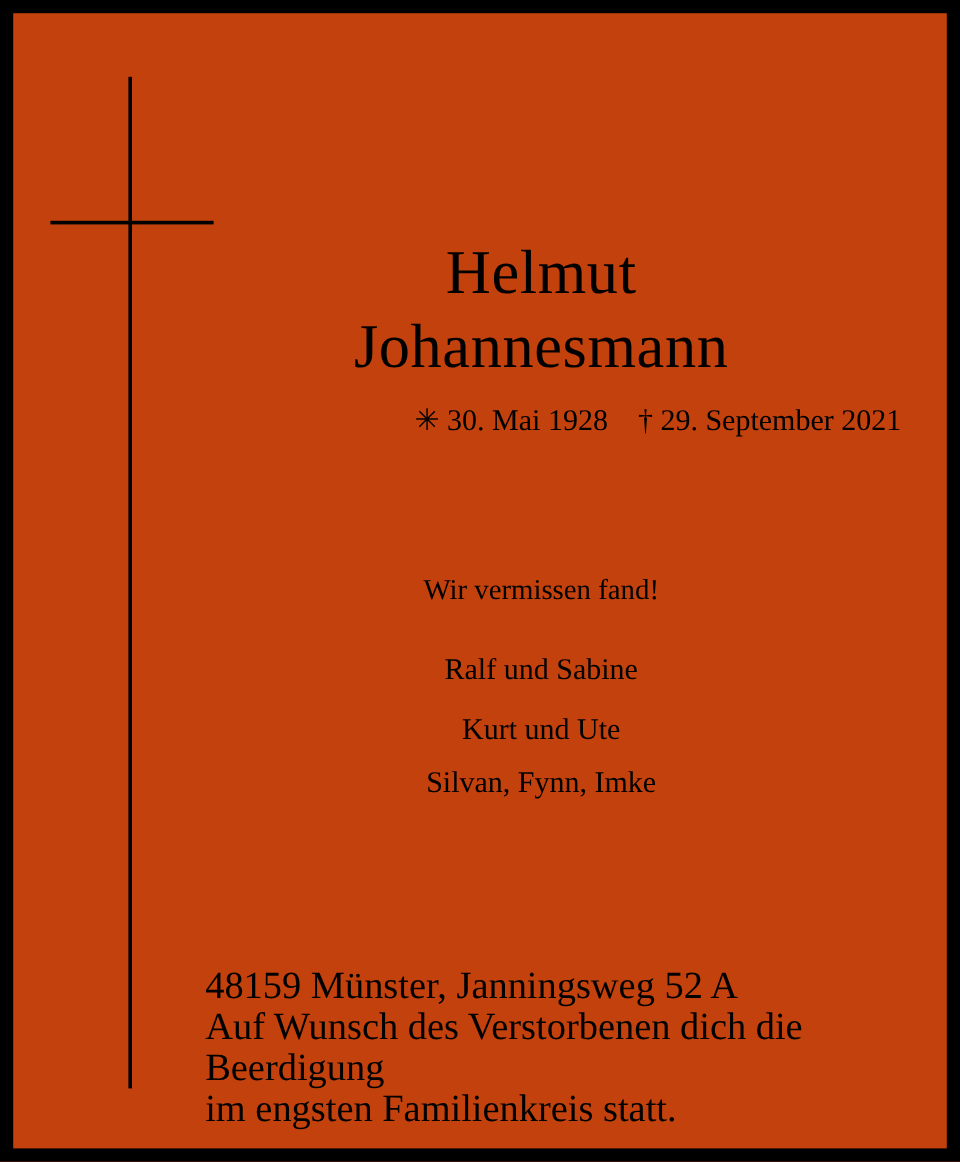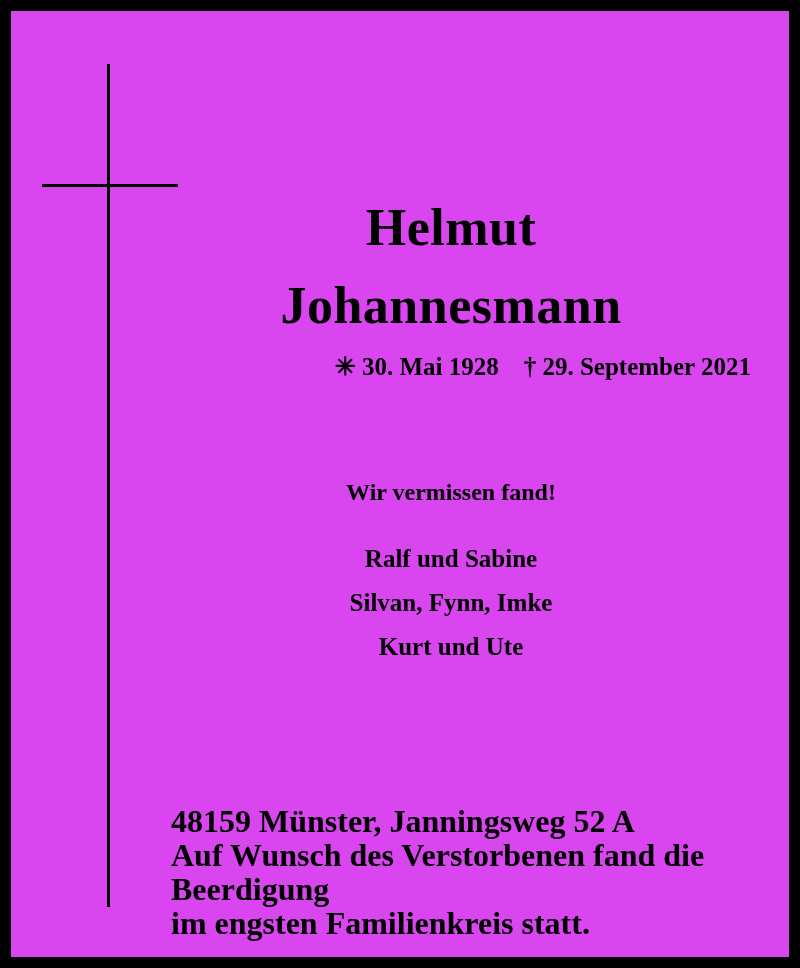--- a/index.html
+++ b/index.html
@@ -11,24 +11,23 @@
     width: 800px;
     height: 968px;
     font-family: "Liberation Serif", serif;
     color: #000;
   }
   .obituary {
     position: relative;
     box-sizing: border-box;
     width: 800px;
     height: 968px;
-    background: #d946ef;
+    background: #c2410c;
     border: 11px solid #000000;
     overflow: hidden;
-    font-weight: bold;
   }
   
   .cross-vertical {
     position: absolute;
     left: 96px;
     top: 53px;
     width: 3px;
     height: 843px;
     background: #000;
   }
@@ -56,21 +55,20 @@
   }
   .first-name {
     font-size: 52px;
     line-height: 62px;
     letter-spacing: 0.5px;
   }
   .last-name {
     font-size: 52px;
     line-height: 62px;
     letter-spacing: 0.5px;
-    margin-top: 16px;
   }
   .dates {
     margin-top: 14px;
     font-size: 25px;
     line-height: 32px;
     white-space: pre;
     text-align: right;
   }
   .message {
     position: absolute;
@@ -118,24 +116,24 @@
     <div class="name-block">
       <div class="first-name">Helmut</div>
       <div class="last-name">Johannesmann</div>
       <div class="dates">✳ 30. Mai 1928    † 29. September 2021</div>
     </div>
 
     <div class="message">Wir vermissen fand!</div>
 
     <div class="survivors">
       <div class="survivor-line">Ralf und Sabine</div>
+      <div class="survivor-line">Kurt und Ute</div>
       <div class="survivor-line tight">Silvan, Fynn, Imke</div>
-      <div class="survivor-line">Kurt und Ute</div>
     </div>
 
     <div class="footer">
       <div>48159 Münster, Janningsweg 52 A</div>
-      <div>Auf Wunsch des Verstorbenen fand die Beerdigung</div>
+      <div>Auf Wunsch des Verstorbenen dich die Beerdigung</div>
       <div>im engsten Familienkreis statt.</div>
     </div>
 
   </div>
 </div>
 
 </body></html>

